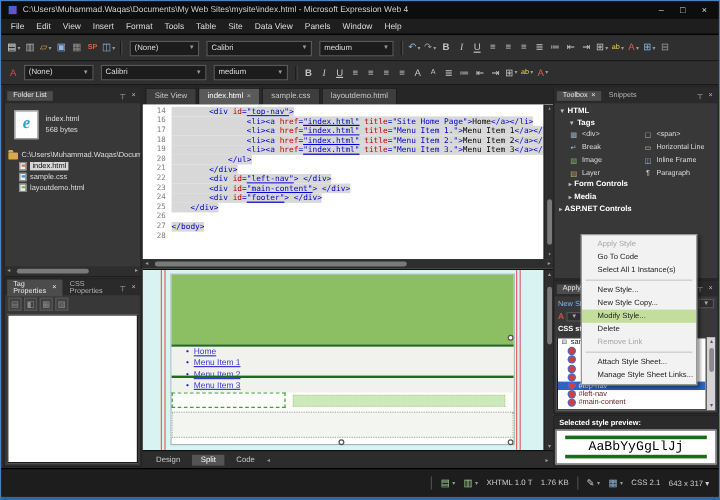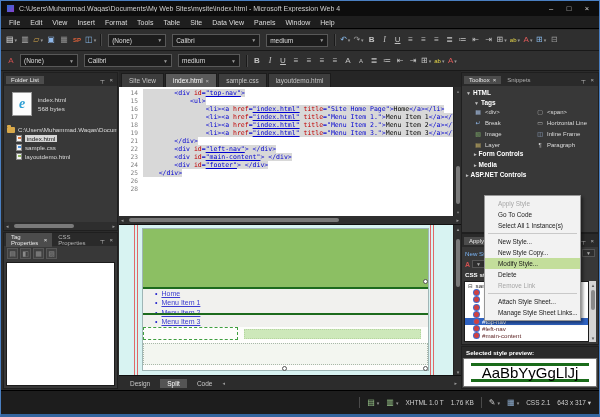--- a/index.html
+++ b/index.html
@@ -140,21 +140,21 @@
   .sicon{width:5px;height:5px;border-radius:50%;background:#d04040;box-shadow:0 0 0 1px #4668c8;flex:0 0 auto;}
   .st-exp{font-size:5.5px;color:#444;}
   #styles-vscroll{right:2px;top:47px;bottom:2px;width:7px;background:#d4d4d4;position:absolute;}
   #styles-vscroll .vthumb{left:1.5px;width:4px;background:#8a8a8a;}
   #styles-vscroll .varr{color:#555;}
 
   
   #preview-panel{left:460px;top:345px;width:138px;height:43px;}
   .pv-header{position:absolute;left:0;right:0;top:0;height:11px;background:#2a2a2a;display:flex;align-items:center;padding-left:4px;font-size:6.2px;font-weight:bold;color:#fff;}
   .pv-body{position:absolute;left:1px;right:1px;top:11px;bottom:1px;background:#fff;border:1px solid #777;}
-  .pv-inner{position:absolute;left:7px;right:7px;top:4px;bottom:4px;border-top:3px solid #1a6b1a;border-bottom:3px solid #1a6b1a;display:flex;align-items:center;justify-content:center;font-family:Liberation Sans, sans-serif;font-size:15px;color:#000;}
+  .pv-inner{position:absolute;left:7px;right:7px;top:4px;bottom:4px;border-top:3px solid #1a6b1a;border-bottom:3px solid #1a6b1a;display:flex;align-items:center;justify-content:center;font-family:Liberation Mono, monospace;font-size:11px;color:#000;}
 
   
   #ctx-menu{left:483px;top:194px;width:97px;background:#f2f2f2;border:1px solid #979797;box-shadow:2px 2px 3px rgba(0,0,0,.45);padding:2px 0;z-index:50;}
   .ctx-item{height:11px;display:flex;align-items:center;font-size:6.4px;color:#1a1a1a;padding-left:13px;white-space:nowrap;}
   .ctx-item.disabled{color:#a6a6a6;}
   .ctx-item.hl{background:#c3de9b;}
   .ctx-sep{height:1px;background:#c9c9c9;margin:2px 3px;}
 
   
   #statusbar{left:0;right:0;top:389px;bottom:0;background:#1d1d1d;border-top:1px solid #000;display:flex;align-items:center;justify-content:flex-end;gap:7px;padding-right:8px;font-size:6.5px;color:#cfcfcf;}
@@ -439,31 +439,32 @@
         <span>index.html</span>
         <span class="x">×</span>
       </span>
     <span class="dtab">sample.css</span>
     <span class="dtab">layoutdemo.html</span>
   </div>
 
   <div class="abs" id="code-view">
     <div id="code-lines">
         <div class="code-row"><span class="ln">14</span><span class="lc sel"><span class="c-p">        </span><span class="c-t">&lt;div </span><span class="c-a">id</span><span class="c-t">=</span><span class="c-u">"top-nav"</span><span class="c-t">&gt;</span></span></div>
-        <div class="code-row"><span class="ln">15</span><span class="lc sel"><span class="c-p">            </span><span class="c-t">&lt;ul&gt;</span></span></div>
         <div class="code-row"><span class="ln">16</span><span class="lc sel"><span class="c-p">                </span><span class="c-t">&lt;li&gt;&lt;a </span><span class="c-a">href</span><span class="c-t">=</span><span class="c-u">"index.html"</span><span class="c-p"> </span><span class="c-a">title</span><span class="c-t">=</span><span class="c-v">"Site Home Page"</span><span class="c-t">&gt;</span><span class="c-x">Home</span><span class="c-t">&lt;/a&gt;&lt;/li&gt;</span></span></div>
         <div class="code-row"><span class="ln">17</span><span class="lc sel"><span class="c-p">                </span><span class="c-t">&lt;li&gt;&lt;a </span><span class="c-a">href</span><span class="c-t">=</span><span class="c-u">"index.html"</span><span class="c-p"> </span><span class="c-a">title</span><span class="c-t">=</span><span class="c-v">"Menu Item 1."</span><span class="c-t">&gt;</span><span class="c-x">Menu Item 1</span><span class="c-t">&lt;/a&gt;&lt;/li&gt;</span></span></div>
         <div class="code-row"><span class="ln">18</span><span class="lc sel"><span class="c-p">                </span><span class="c-t">&lt;li&gt;&lt;a </span><span class="c-a">href</span><span class="c-t">=</span><span class="c-u">"index.html"</span><span class="c-p"> </span><span class="c-a">title</span><span class="c-t">=</span><span class="c-v">"Menu Item 2."</span><span class="c-t">&gt;</span><span class="c-x">Menu Item 2</span><span class="c-t">&lt;/a&gt;&lt;/li&gt;</span></span></div>
         <div class="code-row"><span class="ln">19</span><span class="lc sel"><span class="c-p">                </span><span class="c-t">&lt;li&gt;&lt;a </span><span class="c-a">href</span><span class="c-t">=</span><span class="c-u">"index.html"</span><span class="c-p"> </span><span class="c-a">title</span><span class="c-t">=</span><span class="c-v">"Menu Item 3."</span><span class="c-t">&gt;</span><span class="c-x">Menu Item 3</span><span class="c-t">&lt;/a&gt;&lt;/li&gt;</span></span></div>
+        <div class="code-row"><span class="ln">20</span><span class="lc sel"><span class="c-p">            </span><span class="c-t">&lt;/ul&gt;</span></span></div>
         <div class="code-row"><span class="ln">21</span><span class="lc sel"><span class="c-p">        </span><span class="c-t">&lt;/div&gt;</span></span></div>
         <div class="code-row"><span class="ln">22</span><span class="lc sel"><span class="c-p">        </span><span class="c-t">&lt;div </span><span class="c-a">id</span><span class="c-t">=</span><span class="c-u">"left-nav"</span><span class="c-t">&gt; &lt;/div&gt;</span></span></div>
         <div class="code-row"><span class="ln">23</span><span class="lc sel"><span class="c-p">        </span><span class="c-t">&lt;div </span><span class="c-a">id</span><span class="c-t">=</span><span class="c-u">"main-content"</span><span class="c-t">&gt; &lt;/div&gt;</span></span></div>
         <div class="code-row"><span class="ln">24</span><span class="lc sel"><span class="c-p">        </span><span class="c-t">&lt;div </span><span class="c-a">id</span><span class="c-t">=</span><span class="c-u">"footer"</span><span class="c-t">&gt; &lt;/div&gt;</span></span></div>
         <div class="code-row"><span class="ln">25</span><span class="lc sel"><span class="c-p">    </span><span class="c-t">&lt;/div&gt;</span></span></div>
         <div class="code-row"><span class="ln">26</span><span class="lc"></span></div>
+        <div class="code-row"><span class="ln">27</span><span class="lc sel"><span class="c-t">&lt;/body&gt;</span></span></div>
         <div class="code-row"><span class="ln">28</span><span class="lc"></span></div>
       </div>
     <div class="vscroll" id="code-vscroll">
       <span class="varr" style="top:0;">▴</span>
       <span class="vthumb" style="bottom:12px;height:38px;"></span>
       <span class="varr" style="bottom:0;">▾</span>
     </div>
   </div>
   <div class="abs hscroll" id="code-hscroll">
     <span class="harr" style="left:2px;">◂</span>

